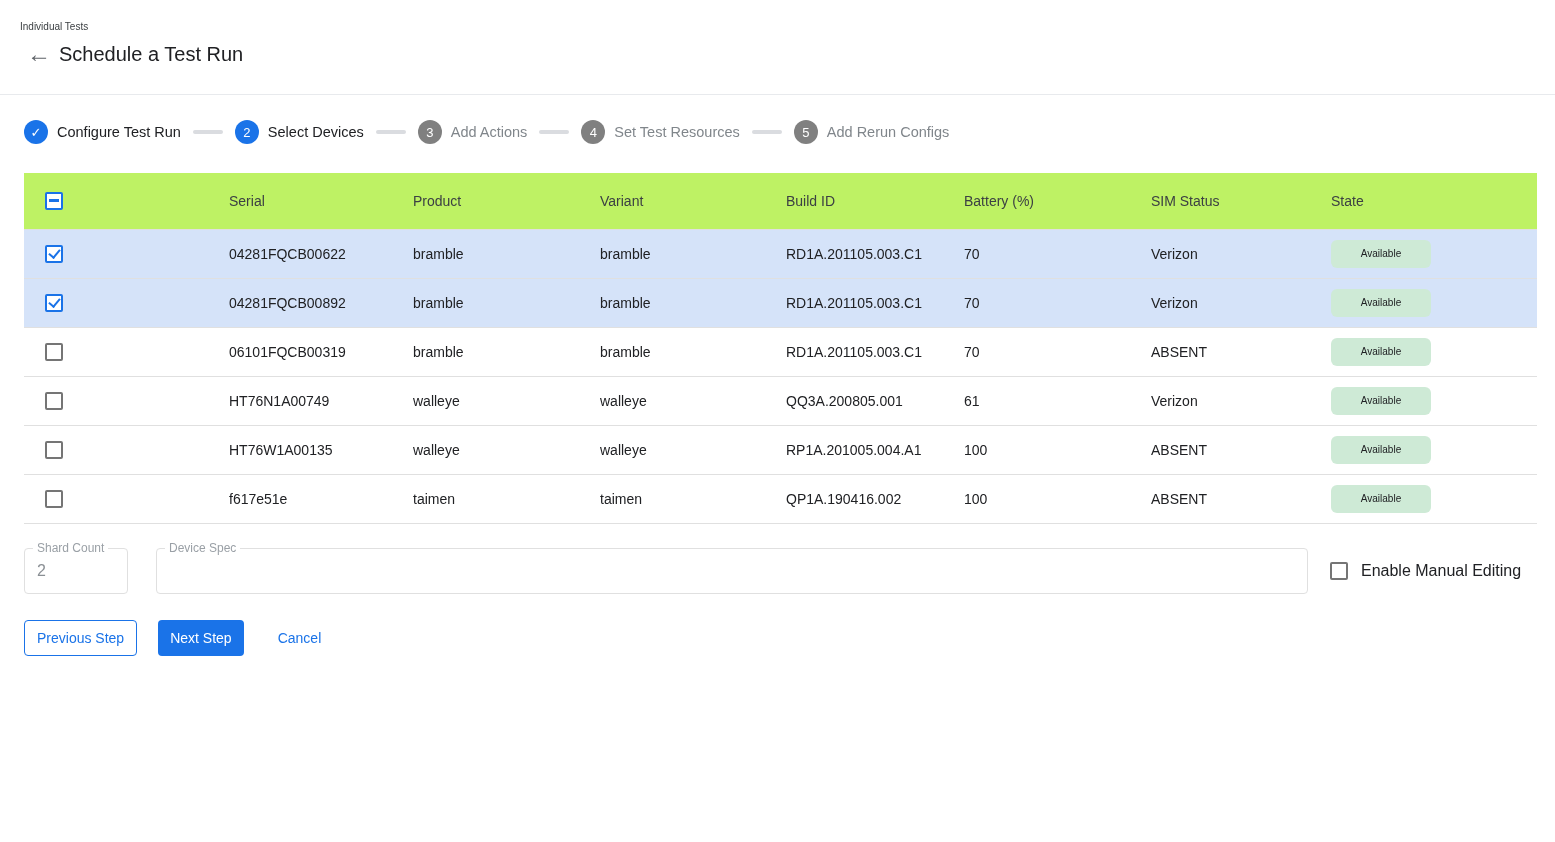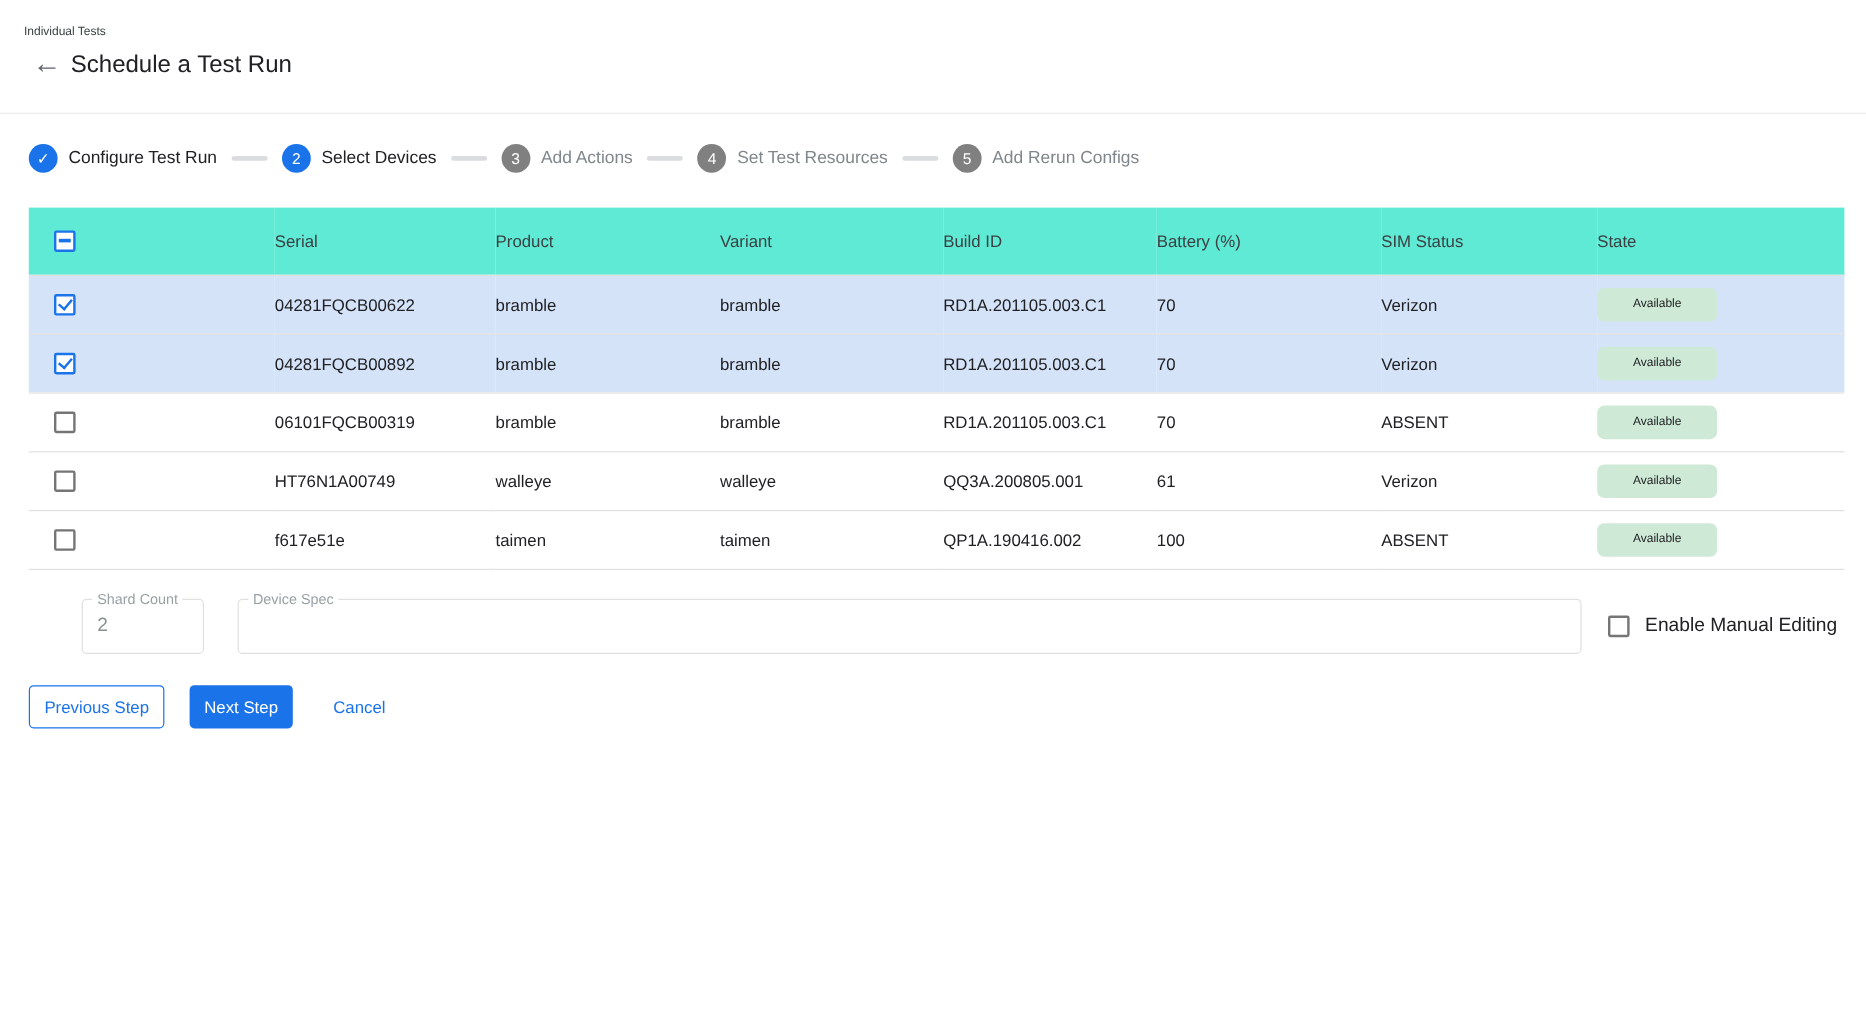--- a/index.html
+++ b/index.html
@@ -19,21 +19,21 @@
   .step { display:flex; align-items:center; gap:9px; cursor:pointer; }
   .step-circle { width:24px; height:24px; border-radius:50%; background:#808080; color:#fff;
     font-size:13px; font-weight:500; display:inline-flex; align-items:center; justify-content:center; }
   .step.completed .step-circle, .step.active .step-circle { background:#1a73e8; }
   .step-label { font-size:14.5px; color:#80868b; white-space:nowrap; }
   .step.completed .step-label, .step.active .step-label { color:#202124; }
   .step-connector { width:30px; height:4px; background:#dadce0; border-radius:2px; margin:0 12px; }
 
   
   .device-table { border-collapse:collapse; table-layout:fixed; width:1513px; margin:28px 24px 0 24px; }
-  .device-table thead tr { background:#5eead4; height:56px; }
+  .device-table thead tr { background:#bef264; height:56px; }
   .device-table th { font-size:14px; font-weight:400; color:#3c4043; text-align:left; }
   .device-table tbody tr { height:49px; border-bottom:1px solid #e0e0e0; background:#fff; }
   .device-table thead tr { border-bottom:1px solid #e0e0e0; }
   .device-table tbody tr.selected { background:#d5e3f9; }
   .device-table td { font-size:14px; color:#202124; }
   .cell-checkbox { padding-left:21px !important; }
   th.cell-checkbox { padding-left:21px !important; }
 
   
   .checkbox { width:18px; height:18px; border:2px solid #757575; border-radius:2px;
@@ -48,21 +48,21 @@
   .state-badge { display:inline-block; width:100px; height:28px; line-height:28px; text-align:center;
     background:#ceead6; border-radius:6px; font-size:10px; color:#202124; }
 
   
   .form-row { display:flex; align-items:center; margin:24px 24px 0 24px; }
   .mat-field { position:relative; border:1px solid #e0e0e0; border-radius:4px; height:46px;
     display:flex; align-items:center; padding:0 12px; background:#fff; }
   .field-label { position:absolute; top:-8px; left:8px; background:#fff; padding:0 4px;
     font-size:12px; color:#9aa0a6; white-space:nowrap; }
   .field-value { font-size:16px; color:#8a8f94; white-space:nowrap; overflow:hidden; }
-  .shard-field { width:104px;margin-left:44px; }
+  .shard-field { width:104px; }
   .spec-field { width:1152px; margin-left:28px; }
   .manual-edit { display:flex; align-items:center; gap:13px; margin-left:22px; cursor:pointer; }
   .manual-edit-label { font-size:16px; color:#202124; white-space:nowrap; }
 
   
   .actions-row { display:flex; align-items:center; margin:26px 24px 0 24px; }
   .btn { height:36px; border-radius:4px; font-size:14px; font-weight:500; padding:0 12px;
     font-family:inherit; cursor:pointer; }
   .btn-outlined { background:#fff; border:1px solid #1a73e8; color:#1a73e8; }
   .btn-filled { background:#1a73e8; border:none; color:#fff; margin-left:21px; }
@@ -198,20 +198,34 @@
     <td>walleye</td>
     <td>walleye</td>
     <td>QQ3A.200805.001</td>
     <td>61</td>
     <td>Verizon</td>
     <td>
       <span class="state-badge">Available</span>
     </td>
   </tr>
 
+  <tr class="device-row">
+    <td class="cell-checkbox">
+      <span class="checkbox"></span>
+    </td>
+    <td>HT76W1A00135</td>
+    <td>walleye</td>
+    <td>walleye</td>
+    <td>RP1A.201005.004.A1</td>
+    <td>100</td>
+    <td>ABSENT</td>
+    <td>
+      <span class="state-badge">Available</span>
+    </td>
+  </tr>
 
   <tr class="device-row">
     <td class="cell-checkbox">
       <span class="checkbox"></span>
     </td>
     <td>f617e51e</td>
     <td>taimen</td>
     <td>taimen</td>
     <td>QP1A.190416.002</td>
     <td>100</td>

